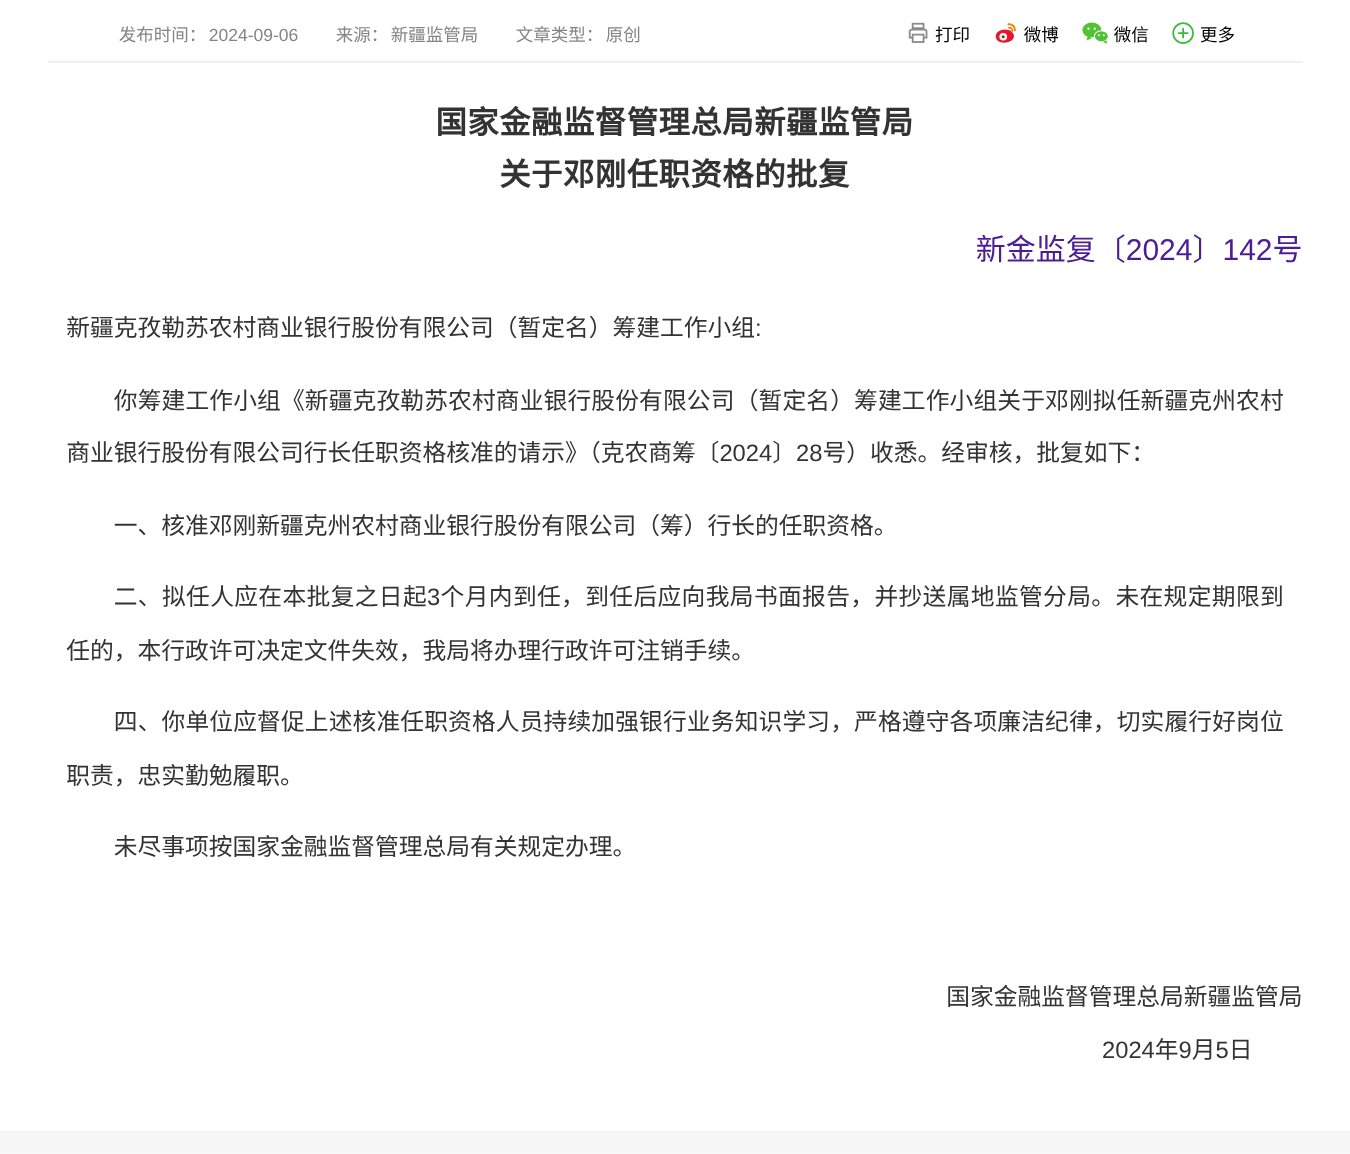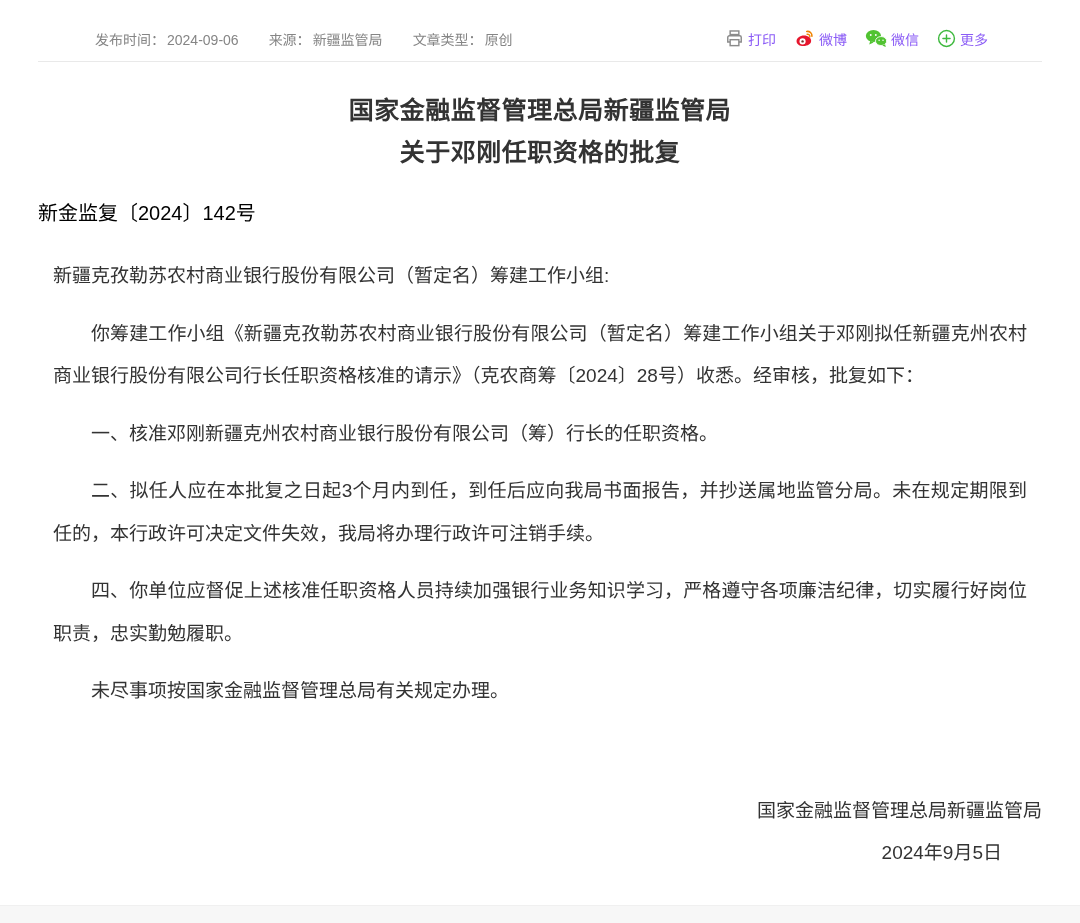--- a/index.html
+++ b/index.html
@@ -15,21 +15,21 @@
     overflow: hidden;
     position: relative;
   }
 
   
   .meta-bar {
     height: 45px;
     display: flex;
     align-items: center;
     justify-content: space-between;
-    padding: 16px 92px 0 95px;
+    padding: 4px 92px 0 95px;
     font-size: 14px;
     color: #858585;
     gap: 28px;
   }
   .meta-left {
     display: flex;
     align-items: center;
     gap: 30px;
     white-space: nowrap;
   }
@@ -41,21 +41,21 @@
   }
   .action {
     display: inline-flex;
     align-items: center;
     gap: 4px;
     background: none;
     border: none;
     padding: 0;
     margin: 0;
     font-size: 14px;
-    color: #8b5cf6;
+    color: #000000;
     font-family: inherit;
     cursor: pointer;
     white-space: nowrap;
     justify-content: space-between;
   }
   .icon { display: inline-flex; align-items: center; }
   .icon svg { display: block; }
 
   .divider {
     border-bottom: 1px solid #e9e9e9;
@@ -71,24 +71,24 @@
     font-size: 25px;
     font-weight: 700;
     line-height: 42px;
     letter-spacing: 0.5px;
     color: #333333;
   }
   .t-line { display: block; }
 
   .doc-number {
     margin-top: 19px;
-    text-align: left;
-    font-size: 20px;
+    text-align: right;
+    font-size: 24px;
     line-height: 42px;
-    color: #000000;
+    color: #4c1d95;
   }
 
   .doc-content {
     margin-top: 21px;
     font-size: 19px;
     line-height: 42.5px;
     text-align: justify;
     color: #333333;
   }
   .para { margin: 15px; text-indent: 2em; }

